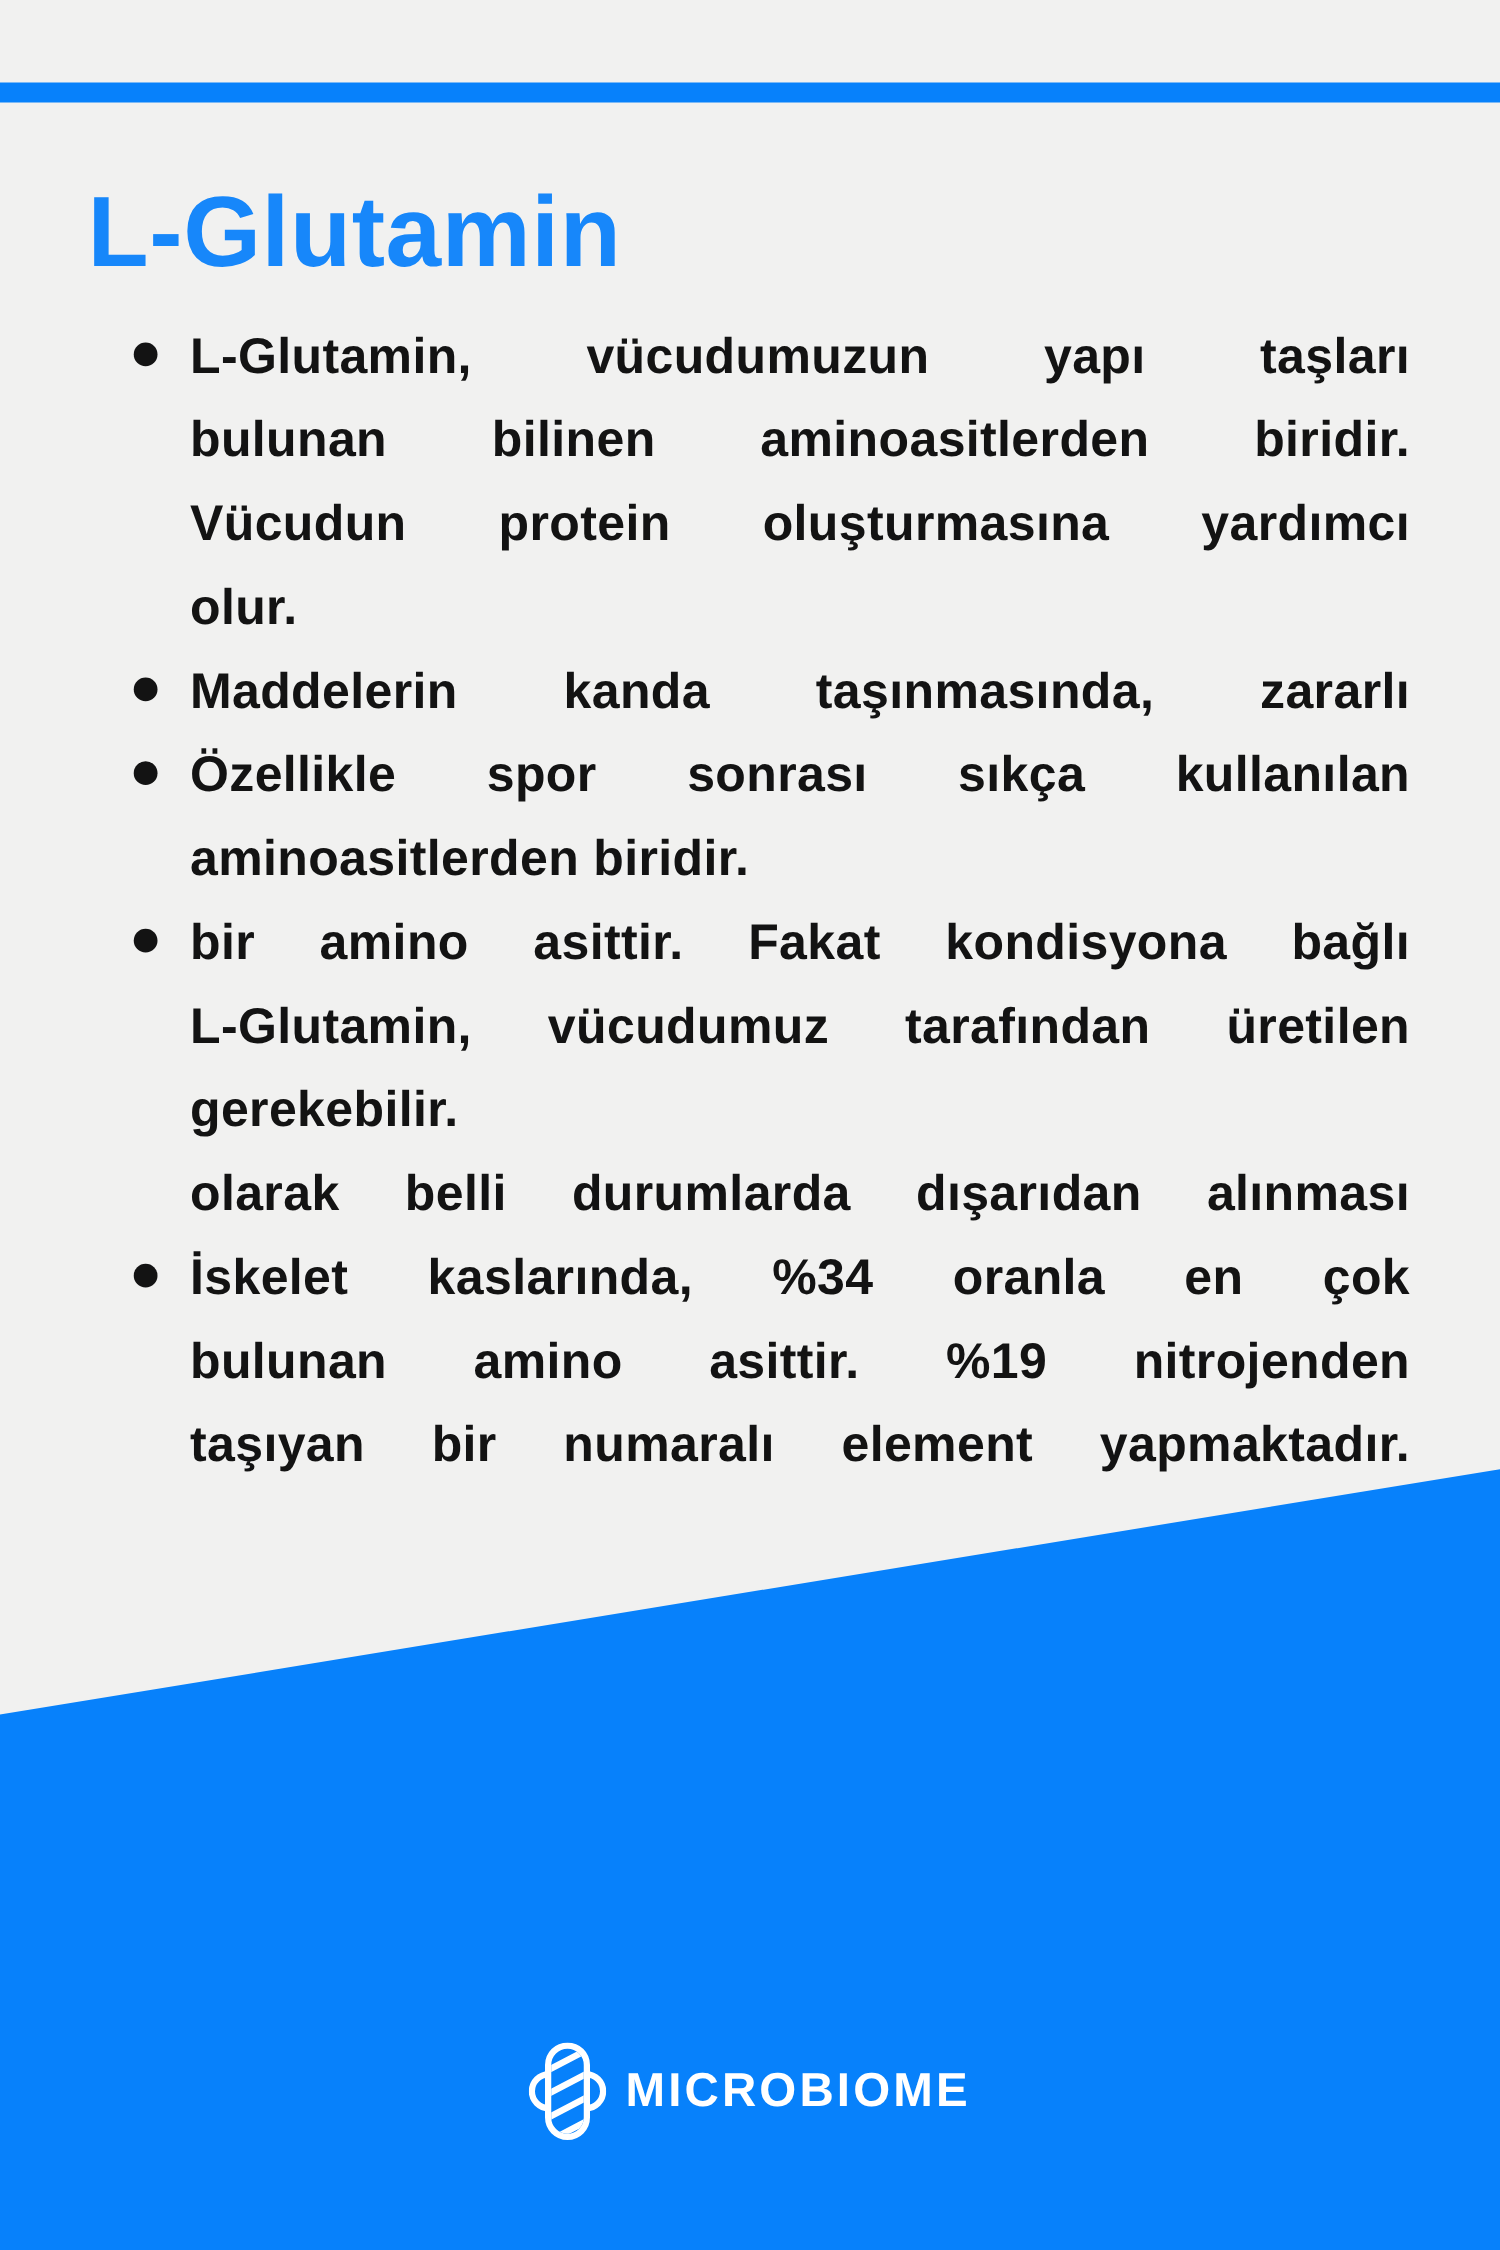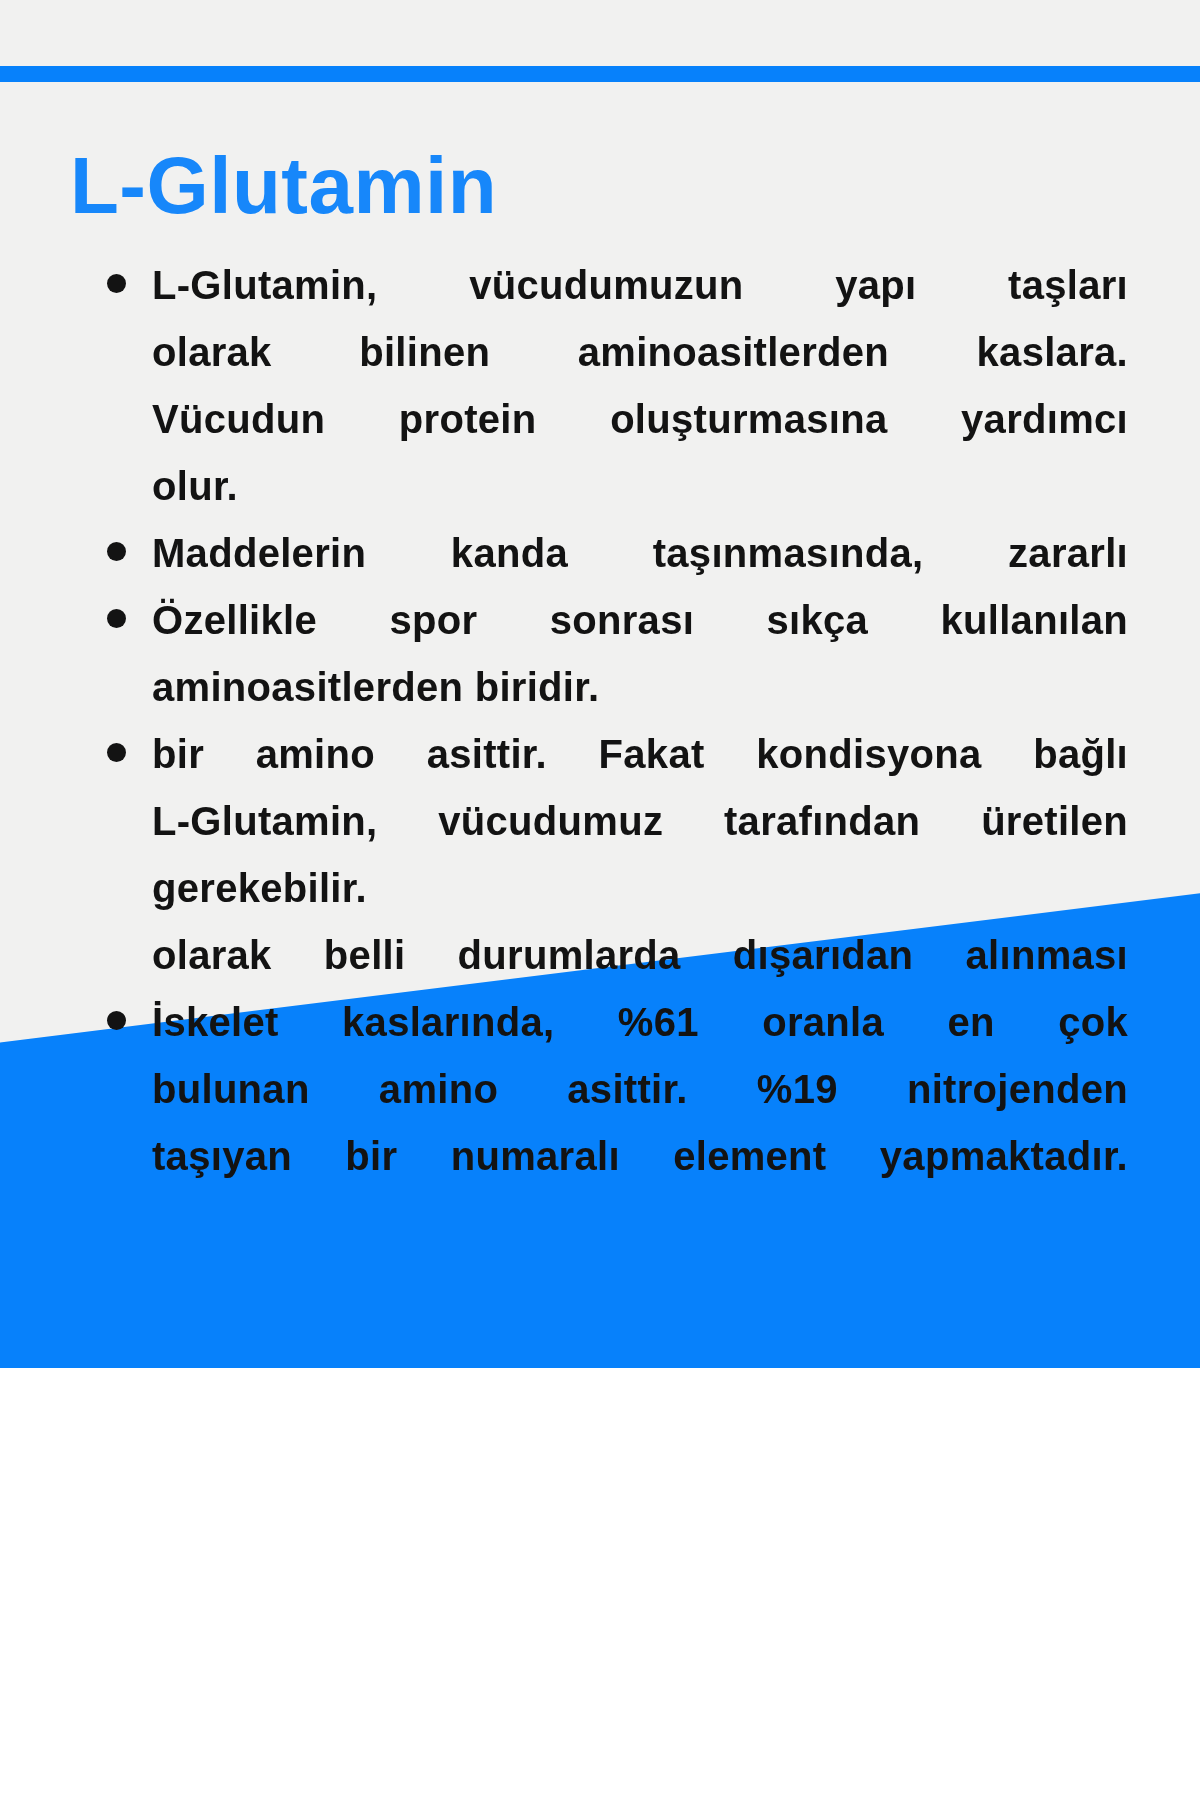--- a/index.html
+++ b/index.html
@@ -11,21 +11,21 @@
   }
   *{margin:0;padding:0;box-sizing:border-box;}
   html,body{width:1200px;}
   body{
     font-family:"Liberation Sans","DejaVu Sans",sans-serif;
     background:#ffffff;
   }
   .page{
     position:relative;
     width:1200px;
-    height:1368px;
+    height:1800px;
     background:var(--bg);
     overflow:hidden;
   }
   .top-bar{
     position:absolute;
     top:66px;left:0;
     width:100%;height:16px;
     background:var(--accent);
   }
   .diagonal{
@@ -100,21 +100,21 @@
 
   <h1 class="title">L-Glutamin</h1>
 
   <div class="diagonal"></div>
 
   <div class="content">
 
     <div class="bullet">
       <span class="dot"></span>
       <div class="line j">L-Glutamin, vücudumuzun yapı taşları</div>
-      <div class="line j">olarak bilinen aminoasitlerden kaslara.</div>
+      <div class="line j">bulunan bilinen aminoasitlerden biridir.</div>
       <div class="line j">Vücudun protein oluşturmasına yardımcı</div>
       <div class="line l">olur.</div>
     </div>
 
     <div class="bullet">
       <span class="dot"></span>
       <div class="line j">Maddelerin kanda taşınmasında, zararlı</div>
     </div>
 
     <div class="bullet">
@@ -126,21 +126,21 @@
     <div class="bullet">
       <span class="dot"></span>
       <div class="line j">bir amino asittir. Fakat kondisyona bağlı</div>
       <div class="line j">L-Glutamin, vücudumuz tarafından üretilen</div>
       <div class="line l">gerekebilir.</div>
       <div class="line j">olarak belli durumlarda dışarıdan alınması</div>
     </div>
 
     <div class="bullet">
       <span class="dot"></span>
-      <div class="line j">İskelet kaslarında, %61 oranla en çok</div>
+      <div class="line j">İskelet kaslarında, %34 oranla en çok</div>
       <div class="line j">bulunan amino asittir. %19 nitrojenden</div>
       <div class="line j">taşıyan bir numaralı element yapmaktadır.</div>
     </div>
 
   </div>
 
   <div class="logo">
     <svg class="logo-icon" width="62" height="78" viewBox="0 0 62 78" aria-hidden="true">
       <circle cx="16" cy="39" r="13.5" fill="none" stroke="var(--logo)" stroke-width="5"></circle>
       <circle cx="46" cy="39" r="13.5" fill="none" stroke="var(--logo)" stroke-width="5"></circle>

